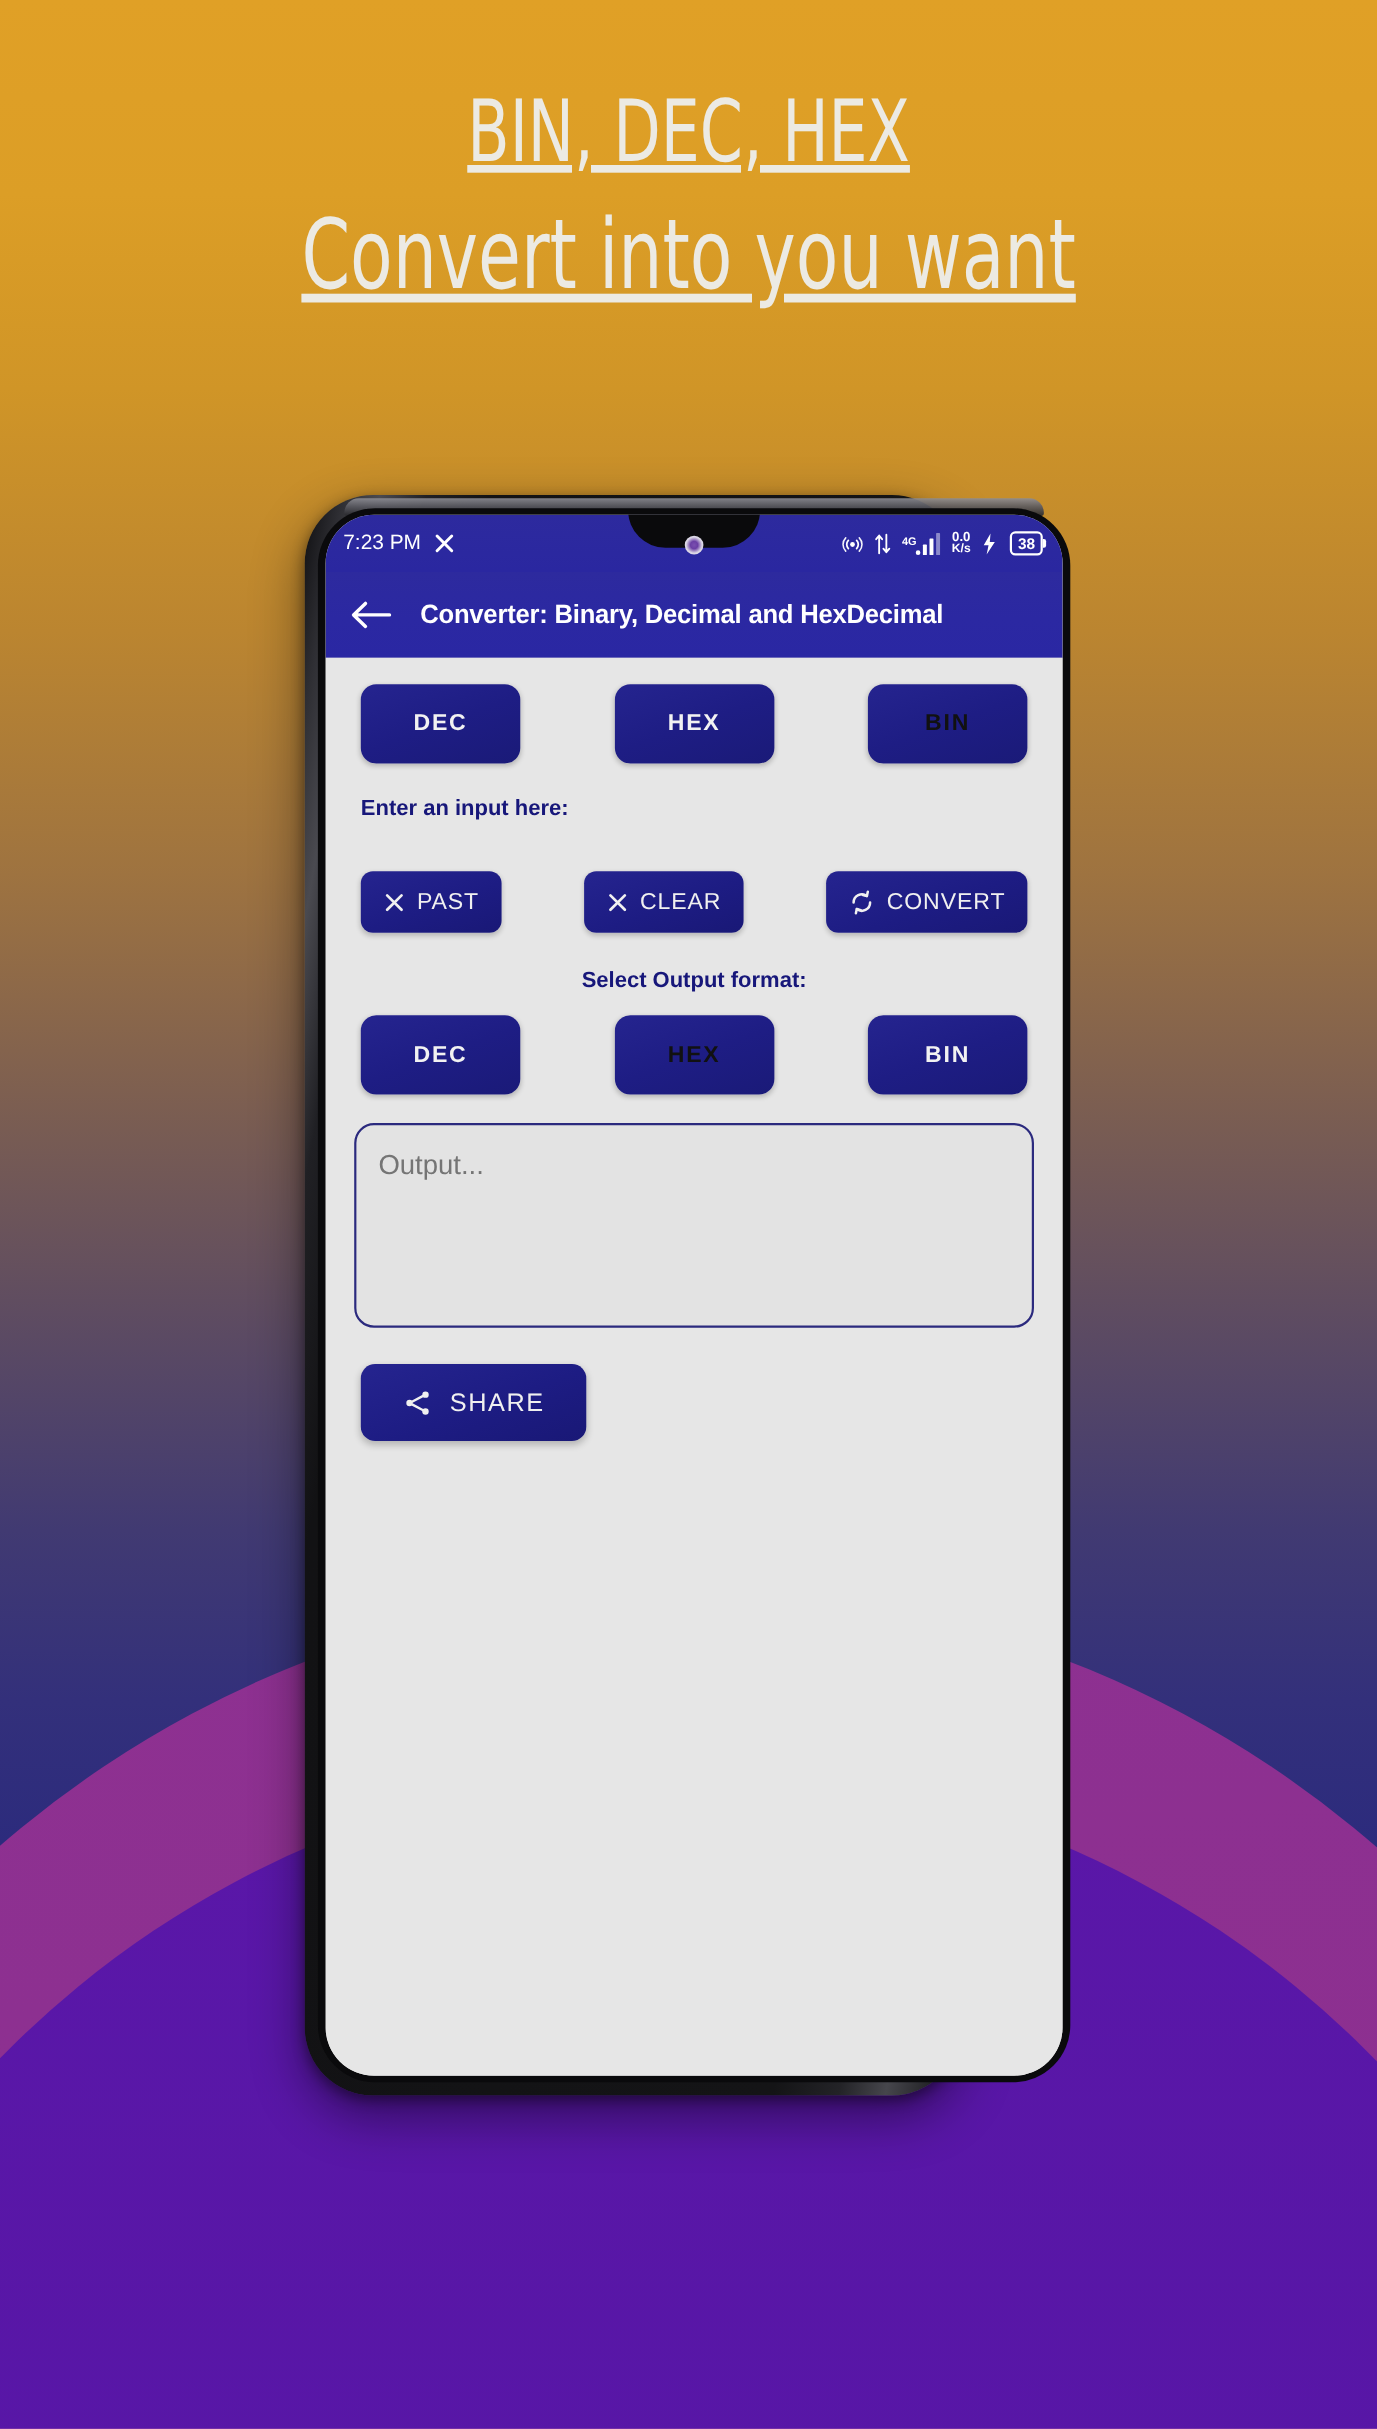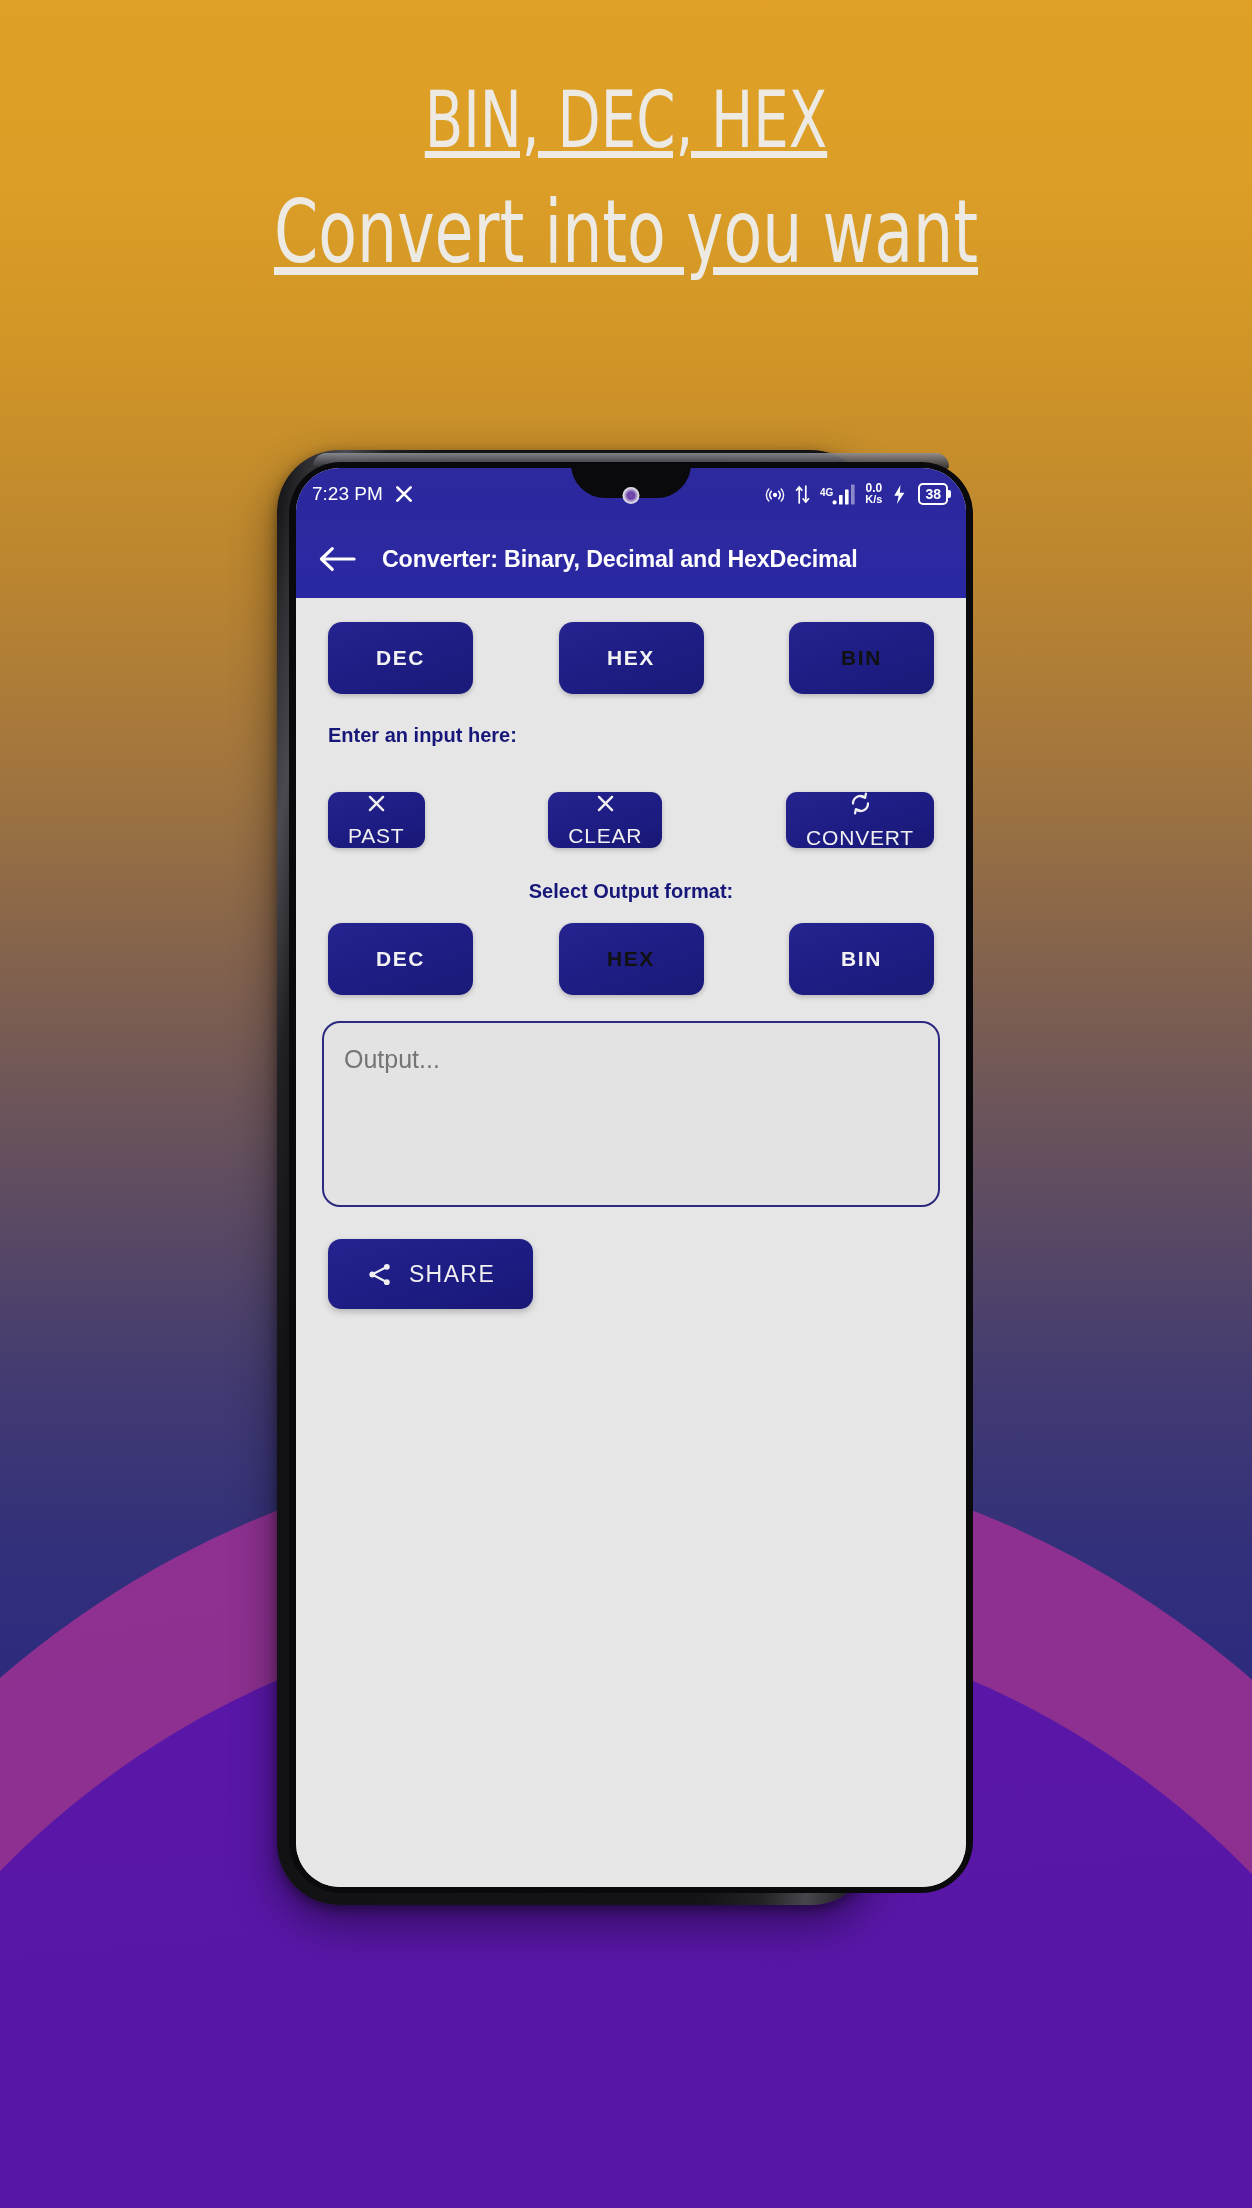--- a/index.html
+++ b/index.html
@@ -289,21 +289,20 @@
     letter-spacing: 0.8px;
     display:flex;
     align-items:center;
     justify-content:center;
     gap: 10px;
     padding: 0 20px;
     border:none;
     box-shadow: 0 2px 5px rgba(0,0,0,0.2);
     font-family:"Liberation Sans", sans-serif;
     cursor:pointer;
-    flex-direction:column;
   }
 
   
   .bottom-row {
     display:flex;
     justify-content:space-between;
     padding: 0 6px;
     margin-top: 28px;
   }
   .bottom-btn {

